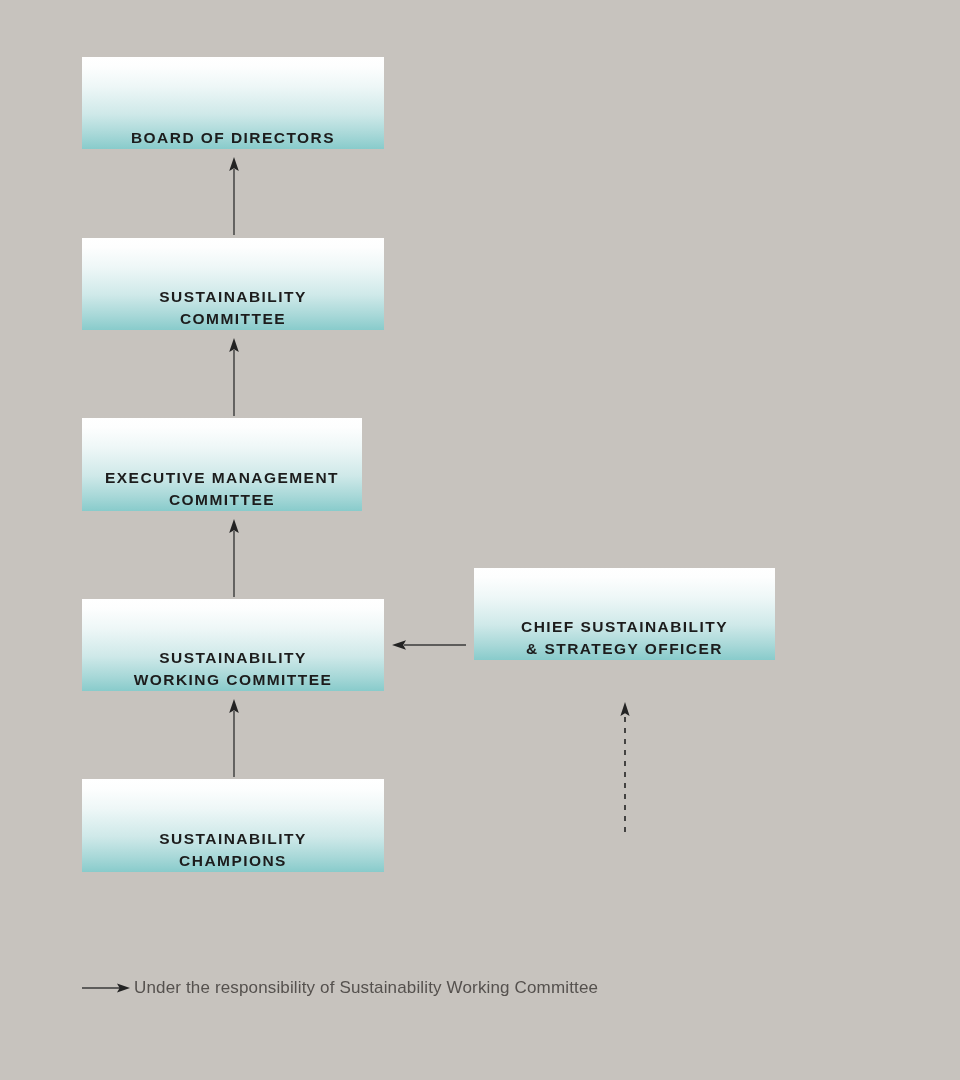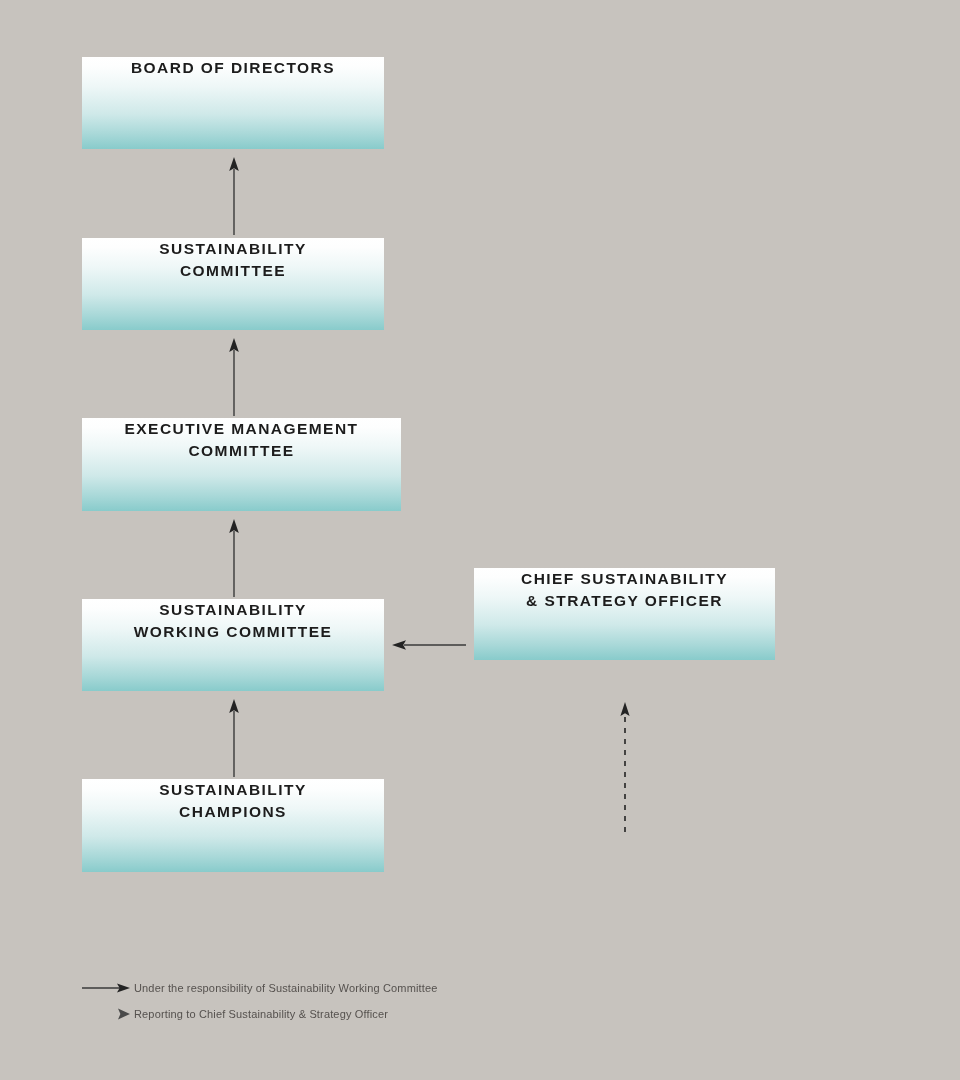--- a/index.html
+++ b/index.html
@@ -17,38 +17,38 @@
     position: relative;
     width: 960px;
     height: 1080px;
   }
 
   
   .node-box {
     position: absolute;
     background: linear-gradient(to bottom, #ffffff 0%, #fdfefe 10%, #eef7f7 32%, #cfe9e9 62%, #a8d8d8 84%, #88cbcb 100%);
     display: flex;
-    align-items: flex-start;
+    align-items: flex-end;
     justify-content: center;
     text-align: center;
     box-sizing: border-box;
   }
   .node-label {
     color: #1c1c1c;
     font-size: 15.5px;
     font-weight: bold;
     letter-spacing: 1.45px;
     line-height: 22px;
     white-space: pre-line;
     text-transform: uppercase;
   }
 
   #box-board          { left: 82px;  top: 57px;  width: 302px; height: 92px; }
   #box-sustcom        { left: 82px;  top: 238px; width: 302px; height: 92px; }
-  #box-execmgmt       { left: 82px;  top: 418px; width: 319px; height: 93px; }
+  #box-execmgmt       { left: 82px;  top: 418px; width: 280px; height: 93px; }
   #box-workingcom     { left: 82px;  top: 599px; width: 302px; height: 92px; }
   #box-champions      { left: 82px;  top: 779px; width: 302px; height: 93px; }
   #box-cso            { left: 474px; top: 568px; width: 301px; height: 92px; }
 
   
   .connector {
     position: absolute;
   }
   .connector svg { display: block; overflow: visible; }
 
@@ -73,21 +73,21 @@
   }
   .legend-marker {
     width: 52px;
     height: 20px;
     flex: 0 0 52px;
     position: relative;
   }
   .legend-marker svg { display: block; overflow: visible; }
   .legend-text {
     color: #55514e;
-    font-size: 11px;
+    font-size: 17px;
     letter-spacing: 0.15px;
     white-space: nowrap;
   }
 </style>
 </head>
 <body>
 
 <div id="chart-root">
 
   <div class="node-box" id="box-board">
@@ -166,24 +166,16 @@
     <div class="legend-row">
       <span class="legend-marker">
         <svg width="52" height="20" viewBox="0 0 52 20">
           <line x1="0" y1="10" x2="38" y2="10" stroke="#3a3a3a" stroke-width="1.4"></line>
           <polygon points="48,10 35,5.4 37.6,10 35,14.6" fill="#232323"></polygon>
         </svg>
       </span>
       <span class="legend-text">Under the responsibility of Sustainability Working Committee</span>
     </div>
 
-    <div class="legend-row">
-      <span class="legend-marker">
-        <svg width="52" height="20" viewBox="0 0 52 20">
-          <polygon points="48,10 36,4.6 38.4,10 36,15.4" fill="#4a4a4a"></polygon>
-        </svg>
-      </span>
-      <span class="legend-text">Reporting to Chief Sustainability &amp; Strategy Officer</span>
-    </div>
 
   </div>
 
 </div>
 
 </body></html>

